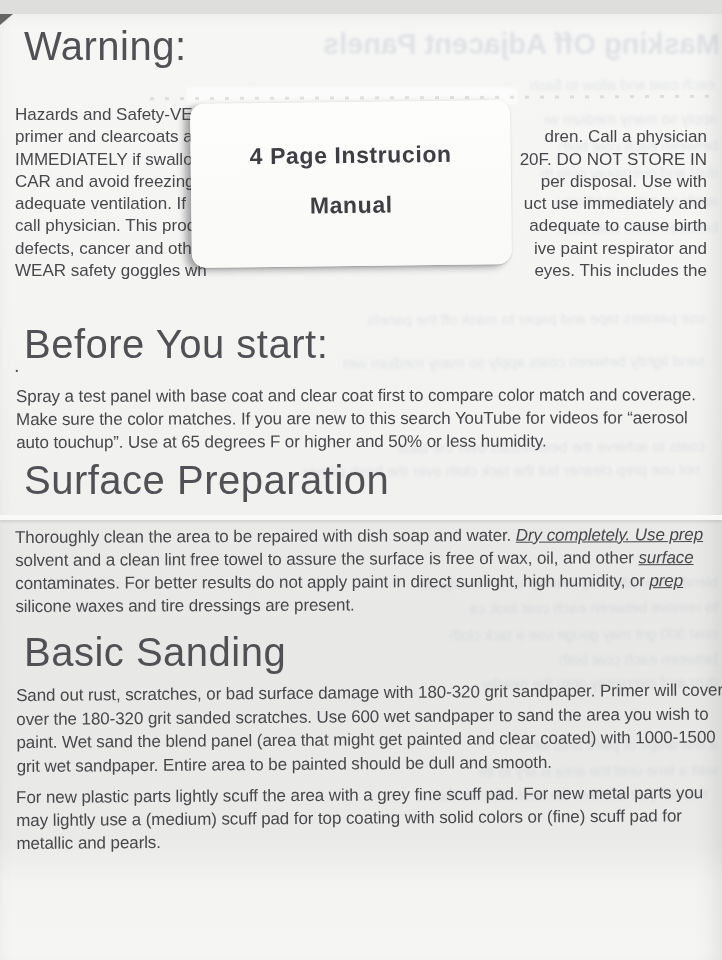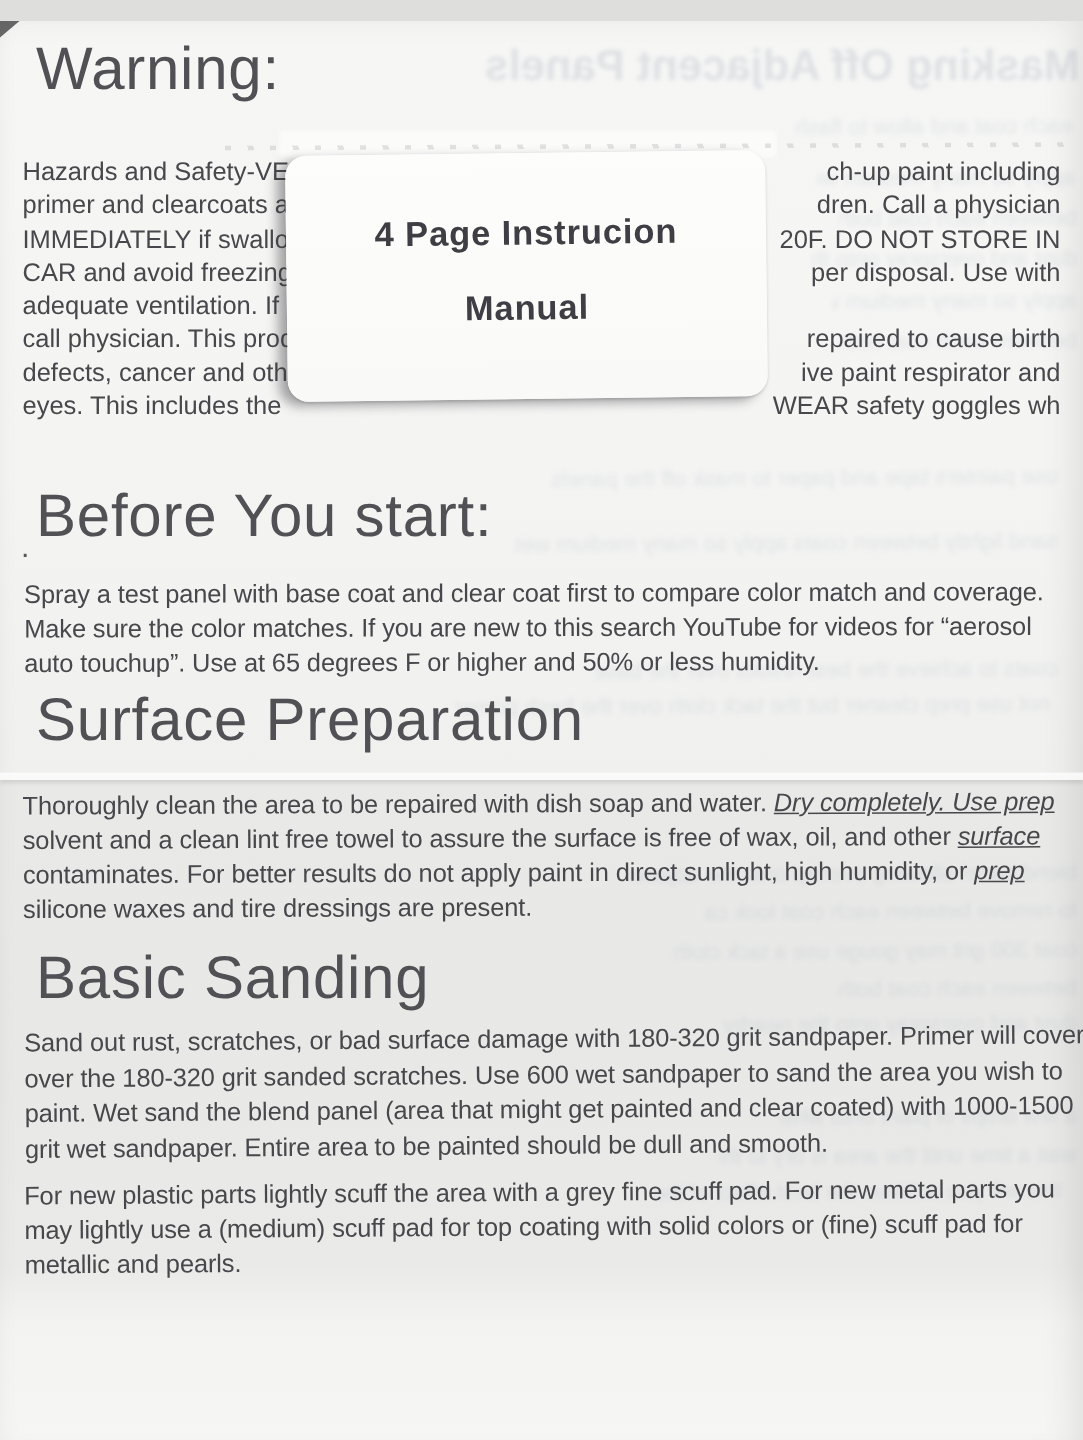--- a/index.html
+++ b/index.html
@@ -98,48 +98,48 @@
   <div class="bleed" style="top:660px;left:480px;width:238px;">dust and overspray onto the nearby</div>
   <div class="bleed" style="top:722px;left:520px;width:198px;">a few drops of paint onto white to check the mixed</div>
   <div class="bleed" style="top:748px;left:480px;width:238px;">wait a time until the area is dry to the touch before</div>
   <div class="bleed" style="top:772px;left:430px;width:278px;">this will you achieve the best effect of the factory color</div>
 
   <div class="h1" style="top:10px;">Warning:</div>
 
   <div class="warn-rows">
     <div class="warn-row">
       <span>Hazards and Safety-VERY</span>
-      <span>ch-up paint including</span>
     </div>
     <div class="warn-row">
       <span>primer and clearcoats ar</span>
       <span>dren. Call a physician</span>
     </div>
     <div class="warn-row">
       <span>IMMEDIATELY if swallow</span>
       <span>20F. DO NOT STORE IN</span>
     </div>
     <div class="warn-row">
       <span>CAR and avoid freezing.</span>
       <span>per disposal. Use with</span>
     </div>
     <div class="warn-row">
       <span>adequate ventilation. If</span>
+      <span>uct use immediately and</span>
     </div>
     <div class="warn-row">
       <span>call physician. This produ</span>
-      <span>repaired to cause birth</span>
+      <span>adequate to cause birth</span>
     </div>
     <div class="warn-row">
       <span>defects, cancer and othe</span>
       <span>ive paint respirator and</span>
     </div>
     <div class="warn-row">
+      <span>WEAR safety goggles wh</span>
       <span>eyes. This includes the</span>
-      <span>WEAR safety goggles wh</span>
     </div>
   </div>
 
   <div class="backing-strip"></div>
   <div class="perforation"></div>
   <div class="sticker">
     <div class="sticker-line1">4 Page Instrucion</div>
     <div class="sticker-line2">Manual</div>
   </div>
 

